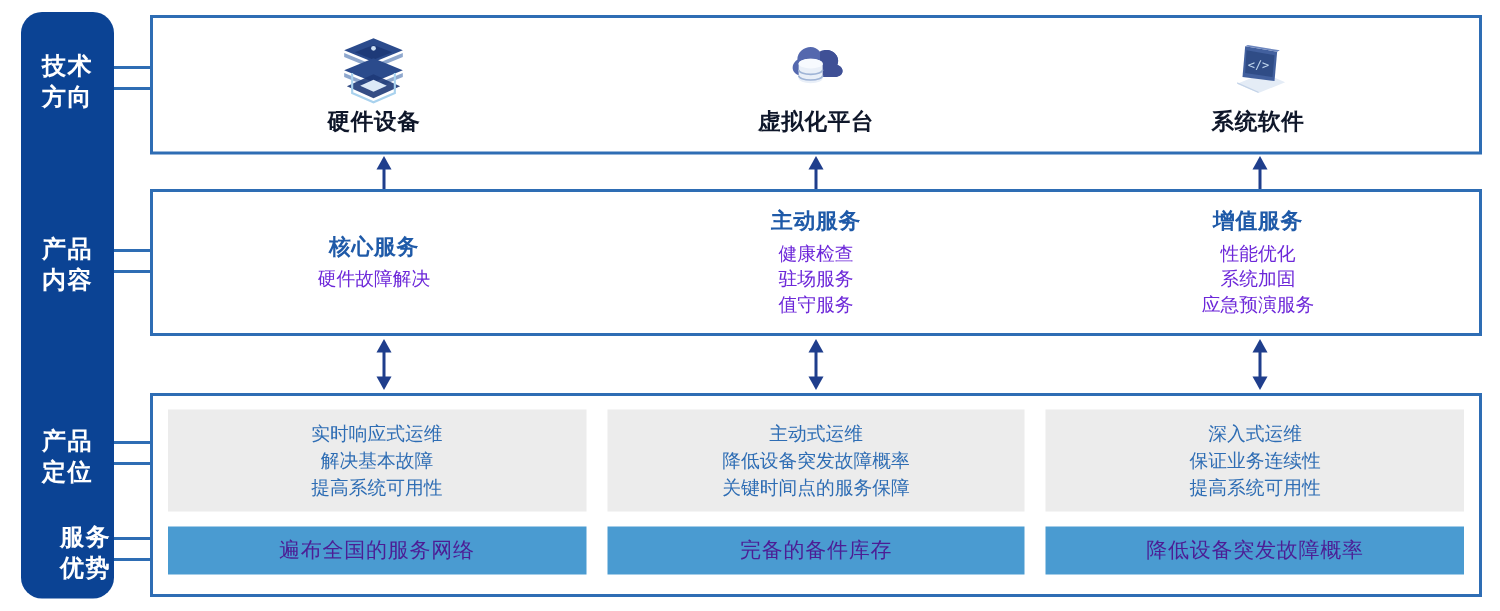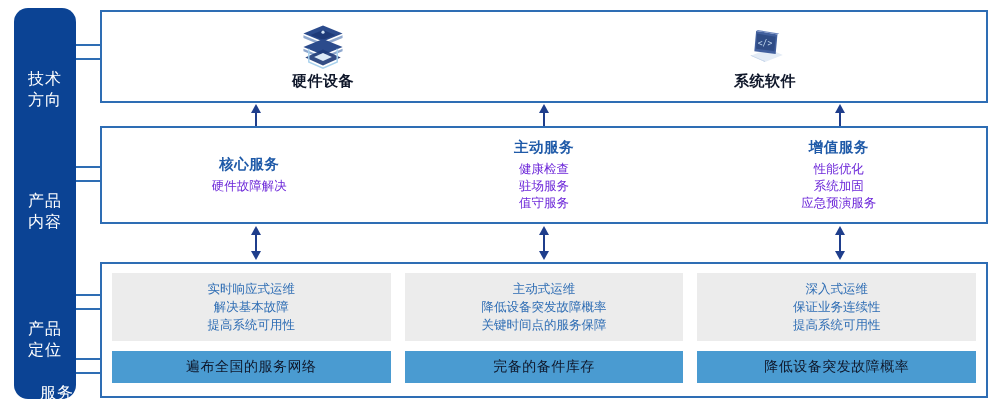--- a/index.html
+++ b/index.html
@@ -24,25 +24,24 @@
     height: 391px;
     background: #0B4394;
     border-radius: 14px;
   }
   .rail-label {
     position: absolute;
     left: 0;
     width: 62px;
     color: #ffffff;
     font-size: 16px;
-    font-weight: normal;
+    font-weight: bold;
     line-height: 21px;
     text-align: center;
     letter-spacing: 1px;
-    margin-top: 34px;
   }
   .rail-label span { display: block; }
   #rail-tech   { top: 26px; }
   #rail-content{ top: 148px; }
   #rail-pos    { top: 276px; }
   #rail-adv    { top: 340px; padding-left: 12px; }
 
   
   .stub {
     position: absolute;
@@ -123,21 +122,21 @@
   .grey-line {
     font-size: 12.5px;
     color: #2E6DB4;
     line-height: 18px;
     text-align: center;
   }
   .blue-bar {
     margin-top: 10px;
     height: 32px;
     background: #4A9BD1;
-    color: #0f172a;
+    color: #4c1d95;
     font-size: 14px;
     display: flex;
     align-items: center;
     justify-content: center;
     letter-spacing: .5px;
   }
 
   
   .arrow { position: absolute; }
 </style>
@@ -183,20 +182,32 @@
         <polygon points="8,15 30,24 52,15 52,18 30,27 8,18" fill="#8FA8CE"></polygon>
         <polygon points="30,19 52,28 30,37 8,28" fill="#2B4B8C"></polygon>
         <polygon points="8,30 30,39 52,30 52,33 30,42 8,33" fill="#8FA8CE"></polygon>
         <polygon points="30,31 50,40 30,49 10,40" fill="#1E3A78" opacity=".9"></polygon>
         <polygon points="30,35 40,39.5 30,44 20,39.5" fill="#dce9f7"></polygon>
         <path d="M14,30 L14,45 L30,52 L46,45 L46,30" fill="none" stroke="#A9D2EE" stroke-width="1.6"></path>
       </svg>
       <div class="tech-title">硬件设备</div>
     </div>
 
+    <div class="col">
+      <svg class="tech-icon" viewBox="0 0 60 54">
+        <path d="M20,32 C12,32 10,24 16,20 C16,11 28,7 33,14 C41,10 49,17 46,24 C52,26 51,33 44,33 Z" fill="#5468AE"></path>
+        <path d="M33,14 C41,10 49,17 46,24 C52,26 51,33 44,33 L33,33 Z" fill="#3F5096"></path>
+        <ellipse cx="26" cy="23" rx="9" ry="3.6" fill="#E9EFF8"></ellipse>
+        <path d="M17,23 L17,34 C17,36 21,37.6 26,37.6 C31,37.6 35,36 35,34 L35,23 Z" fill="#E9EFF8"></path>
+        <ellipse cx="26" cy="23" rx="9" ry="3.6" fill="#F7FAFE"></ellipse>
+        <path d="M17,27.5 C17,29.4 21,31 26,31 C31,31 35,29.4 35,27.5" fill="none" stroke="#9FB4D6" stroke-width="1.2"></path>
+        <path d="M17,31.8 C17,33.7 21,35.3 26,35.3 C31,35.3 35,33.7 35,31.8" fill="none" stroke="#9FB4D6" stroke-width="1.2"></path>
+      </svg>
+      <div class="tech-title">虚拟化平台</div>
+    </div>
 
     <div class="col">
       <svg class="tech-icon" viewBox="0 0 60 54">
         <polygon points="14,38 30,45 50,37 34,30" fill="#E4ECF6"></polygon>
         <polygon points="14,38 30,45 30,44 14,37" fill="#C3D3E8"></polygon>
         <polygon points="18,33 20,10 44,14 42,36" fill="#42609E"></polygon>
         <polygon points="20,10 44,14 46,13 22,9" fill="#6C86BE"></polygon>
         <polygon points="21,13 42,16.6 40.5,33 20,30" fill="#2F4C86"></polygon>
         <text x="30" y="27" font-size="9" fill="#BFD6EE" text-anchor="middle" font-family="DejaVu Sans Mono, monospace">&lt;/&gt;</text>
       </svg>

